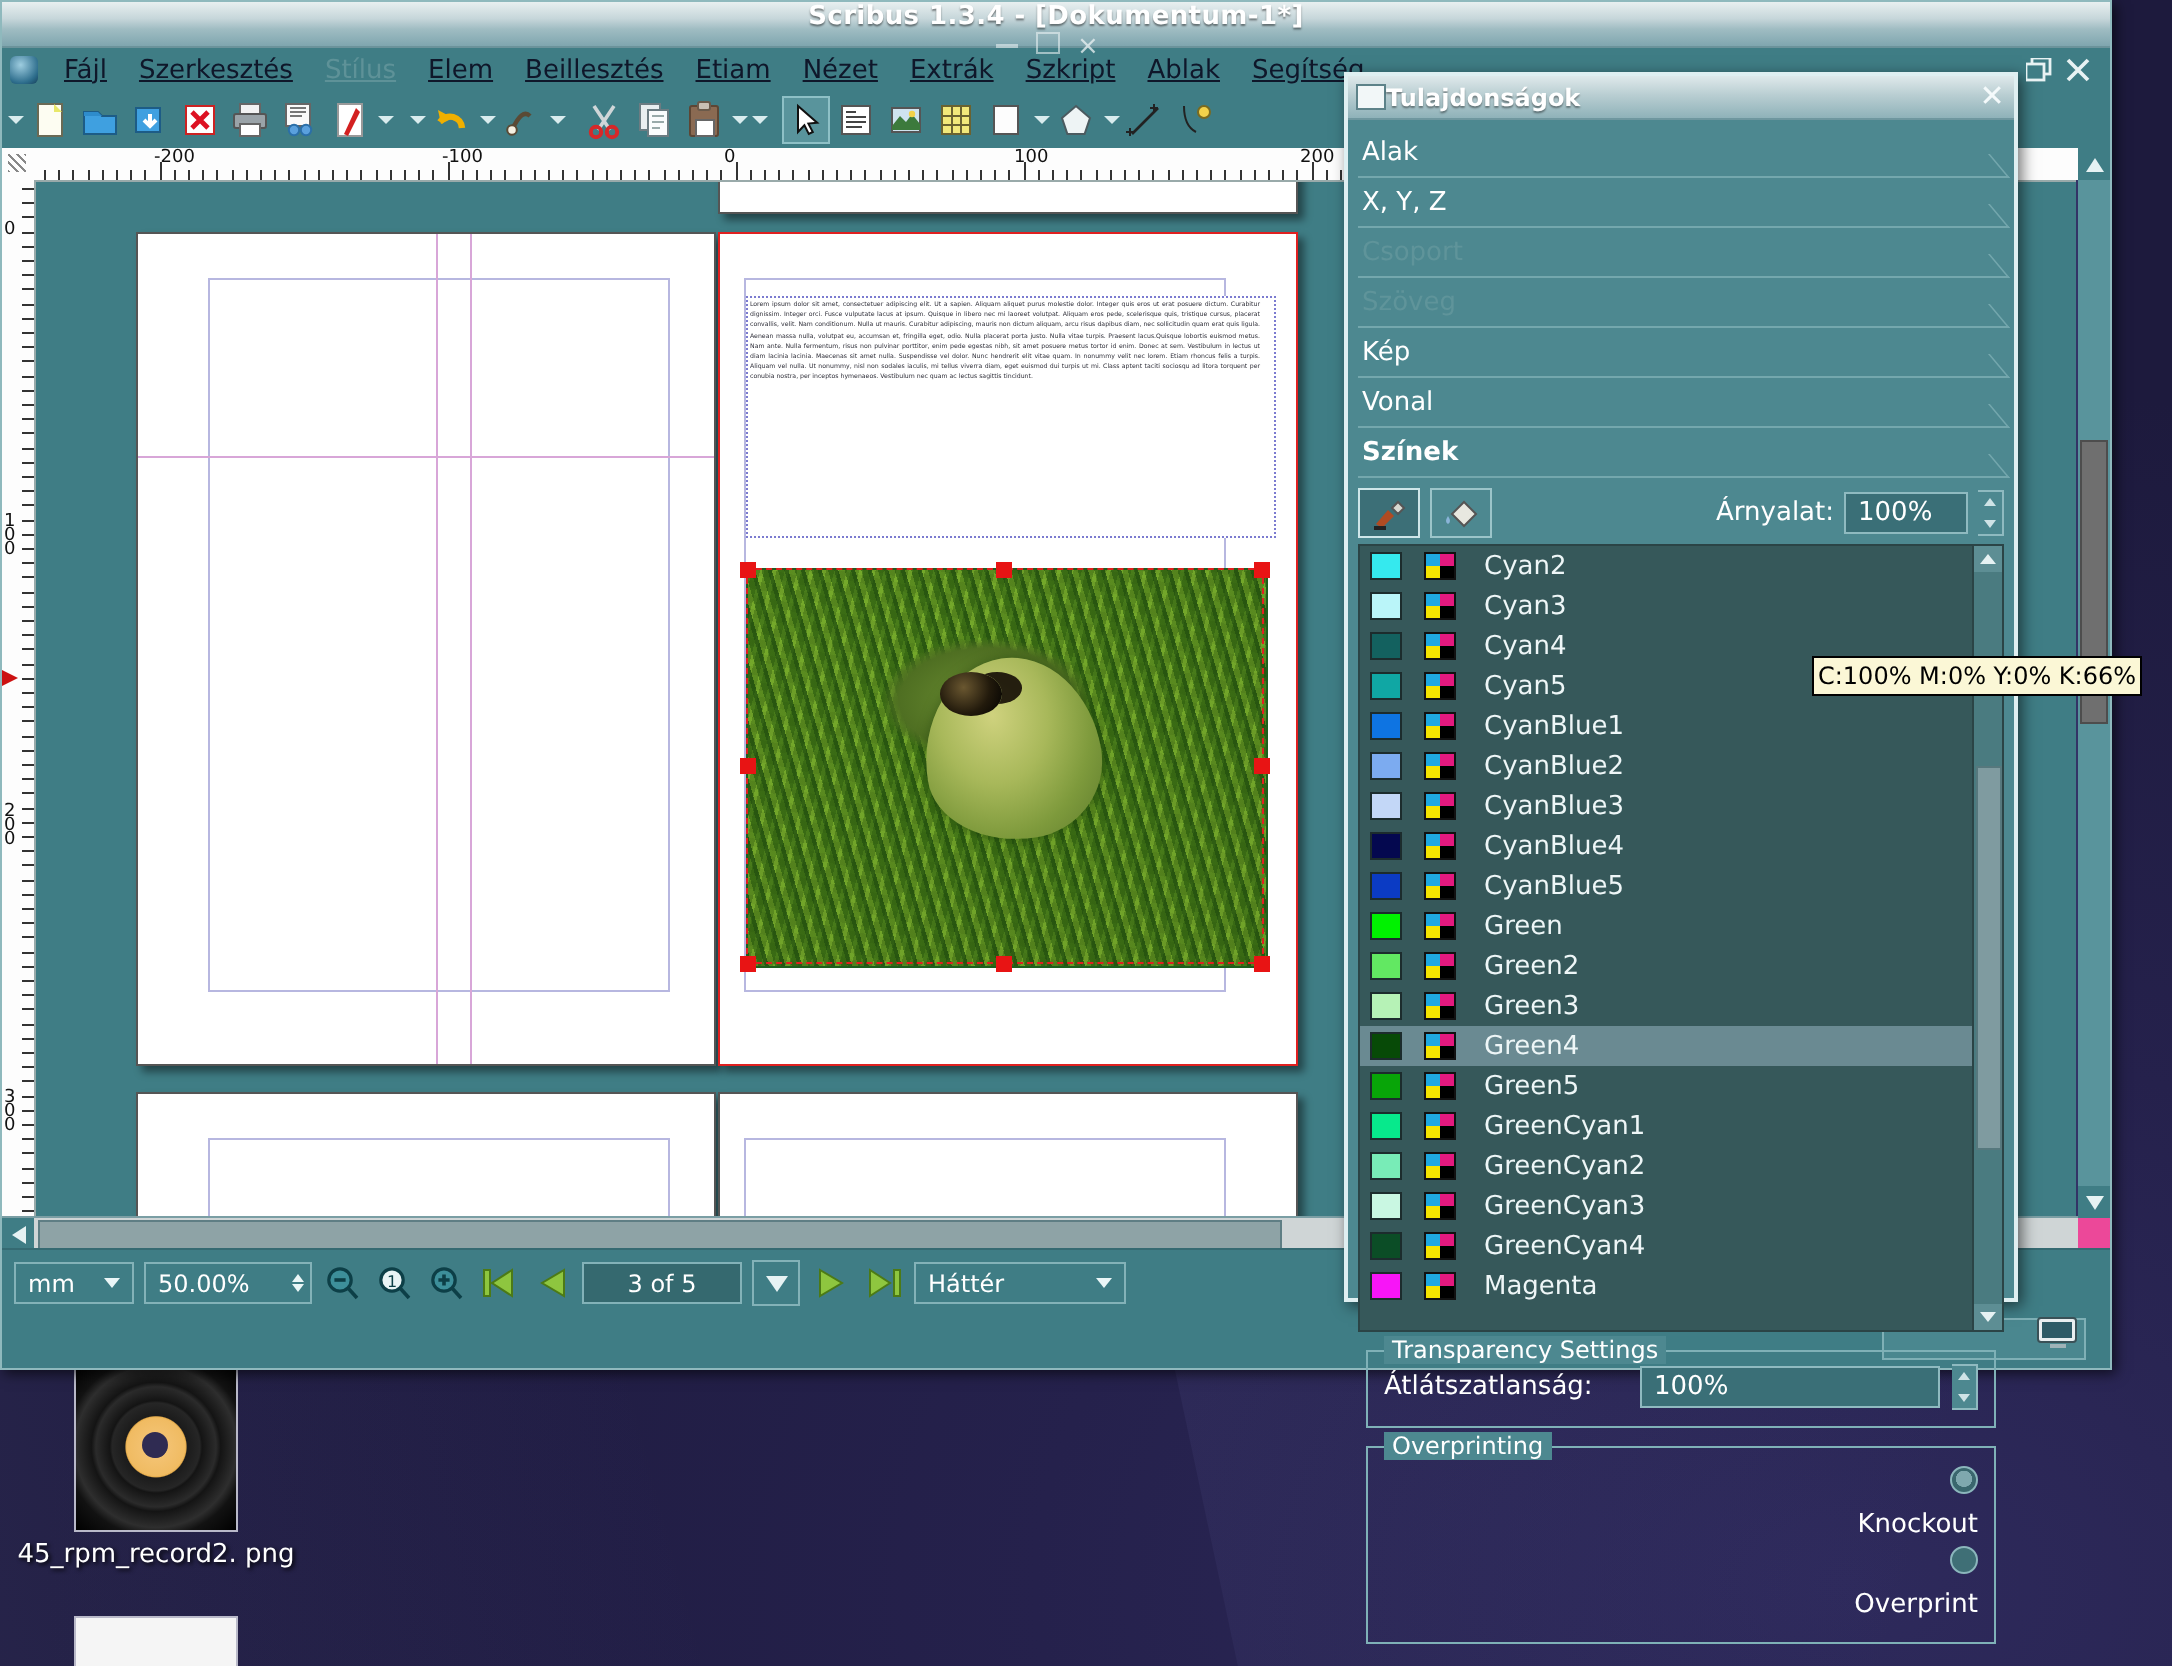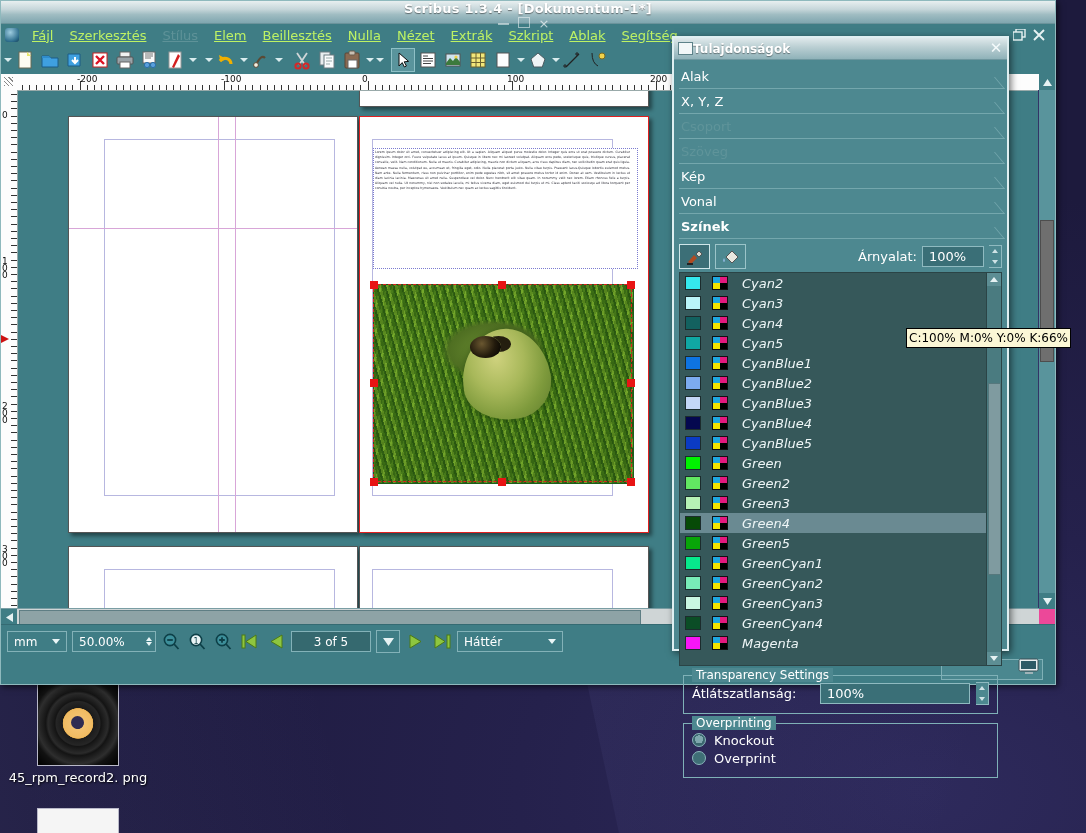--- a/index.html
+++ b/index.html
@@ -59,21 +59,21 @@
     text-shadow:0 1px 1px rgba(0,0,0,.45);letter-spacing:.2px;}
   .win-btns{display:flex;gap:9px;padding-right:9px;color:#eef4f5;font-size:13px;}
   .win-btns span{opacity:.75;cursor:default;}
   .win-btns .sq{display:inline-block;width:10px;height:9px;border:1.6px solid #eef4f5;opacity:.75;}
   .win-btns .mn{display:inline-block;width:11px;height:2px;background:#eef4f5;margin-bottom:3px;opacity:.75;}
 
   
   .menubar{height:22px;display:flex;align-items:center;background:#3f7d85;padding-left:4px;gap:0;}
   .menubar .mico{width:14px;height:14px;margin-right:5px;border-radius:3px;
      background:radial-gradient(circle at 38% 32%,#9ecde0,#2d6d8c 70%,#17405a);}
-  .menu-item{color:#bef264;font-size:13px;padding:2px 8px;cursor:default;white-space:nowrap;}
+  .menu-item{color:#0f172a;font-size:13px;padding:2px 8px;cursor:default;white-space:nowrap;}
   .menu-item u{text-decoration:underline;}
   .menu-item.disabled{color:#5e9298;}
 
   
   .toolbar{height:28px;background:#3f7d85;display:flex;align-items:center;padding-left:2px;
      border-bottom:1px solid #356a72;gap:1px;overflow:hidden;}
   .tb{width:24px;height:24px;display:flex;align-items:center;justify-content:center;position:relative;cursor:default;}
   .tb.active{background:#59949c;border:1px solid #8ec0c6;box-sizing:border-box;}
   .tb svg{display:block;}
   .caret{width:9px;height:22px;display:flex;align-items:center;justify-content:center;cursor:default;}
@@ -190,39 +190,39 @@
 
   .colorlist{position:relative;height:392px;background:#36585a;border:1px solid #2b4446;overflow:hidden;}
   .clrow{height:20px;display:flex;align-items:center;padding-left:5px;box-sizing:border-box;}
   .clrow.sel{background:#6a8a92;}
   .sw{width:16px;height:14px;border:1px solid #1c2c2d;box-sizing:border-box;}
   .cmyk{width:16px;height:14px;margin-left:11px;display:grid;grid-template-columns:1fr 1fr;grid-template-rows:1fr 1fr;border:1px solid #111;box-sizing:border-box;}
   .cmyk i:nth-child(1){background:#1fa8e0;}
   .cmyk i:nth-child(2){background:#e4197f;}
   .cmyk i:nth-child(3){background:#f5e500;}
   .cmyk i:nth-child(4){background:#000;}
-  .clname{margin-left:14px;color:#eef6f7;font-size:13px;font-style:italic;}
+  .clname{margin-left:14px;color:#eef6f7;font-size:13px;}
   .cl-scroll{position:absolute;right:0;top:0;bottom:0;width:14px;background:#4a7b80;border-left:1px solid #2b4446;}
   .cl-scroll .up,.cl-scroll .dn{height:13px;display:flex;align-items:center;justify-content:center;background:#5d8e94;}
   .cl-scroll .up i{border-left:4px solid transparent;border-right:4px solid transparent;border-bottom:5px solid #e6f2f3;}
   .cl-scroll .dn i{border-left:4px solid transparent;border-right:4px solid transparent;border-top:5px solid #e6f2f3;}
   .cl-scroll .th{position:absolute;left:1px;width:11px;top:110px;height:190px;background:#7f9ba0;border:1px solid #56787d;}
 
   .gbox{border:1px solid #7fb1b7;margin:9px 4px 0 4px;padding:6px 8px 8px 8px;position:relative;}
   .gbox .legend{position:absolute;top:-8px;left:8px;background:#4d8890;padding:0 4px;color:#fff;font-size:12px;}
   .opacrow{display:flex;align-items:center;gap:6px;}
   .opaclab{color:#fff;font-size:13px;}
   .opacbox{margin-left:auto;width:150px;height:21px;background:#3a6f77;border:1px solid #8fbac0;color:#fff;
     font-size:13px;display:flex;align-items:center;padding-left:6px;box-sizing:border-box;}
   .opacspin{width:12px;height:21px;border:1px solid #8fbac0;border-left:none;background:#4d8890;
     display:flex;flex-direction:column;align-items:center;justify-content:space-around;}
   .opacspin i{width:0;height:0;border-left:3px solid transparent;border-right:3px solid transparent;}
   .opacspin i.up{border-bottom:4px solid #cfe3e6;}
   .opacspin i.dw{border-top:4px solid #cfe3e6;}
-  .radio{display:flex;align-items:flex-start;gap:8px;margin:3px 0;}
+  .radio{display:flex;align-items:flex-end;gap:8px;margin:3px 0;flex-direction:column;}
   .radio .dot{width:12px;height:12px;border-radius:50%;background:#3f6f76;border:1px solid #8bb6bc;}
   .radio .dot.on{background:radial-gradient(circle at 50% 45%,#7fa8ae 0 45%,#3a676e 46% 100%);}
   .radio .rl{color:#fff;font-size:13px;}
 
   
   #tooltip{position:absolute;left:906px;top:328px;background:#fbf7d6;border:1px solid #000;
     color:#000;font-size:12px;padding:2px 2px;white-space:nowrap;}
   .mon-icon{position:absolute;right:12px;bottom:6px;width:26px;height:22px;}
 </style>
 </head>
@@ -253,21 +253,21 @@
     </div>
   </div>
 
   <div class="menubar">
     <div class="mico"></div>
     <div class="menu-item"><u>Fájl</u></div>
     <div class="menu-item"><u>Szerkesztés</u></div>
     <div class="menu-item disabled"><u>Stílus</u></div>
     <div class="menu-item"><u>Elem</u></div>
     <div class="menu-item"><u>Beillesztés</u></div>
-    <div class="menu-item"><u>Nulla</u></div>
+    <div class="menu-item"><u>Etiam</u></div>
     <div class="menu-item"><u>Nézet</u></div>
     <div class="menu-item"><u>Extrák</u></div>
     <div class="menu-item"><u>Szkript</u></div>
     <div class="menu-item"><u>Ablak</u></div>
     <div class="menu-item"><u>Segítség</u></div>
   </div>
 
   <div class="toolbar">
     <div class="caret"></div>
 

